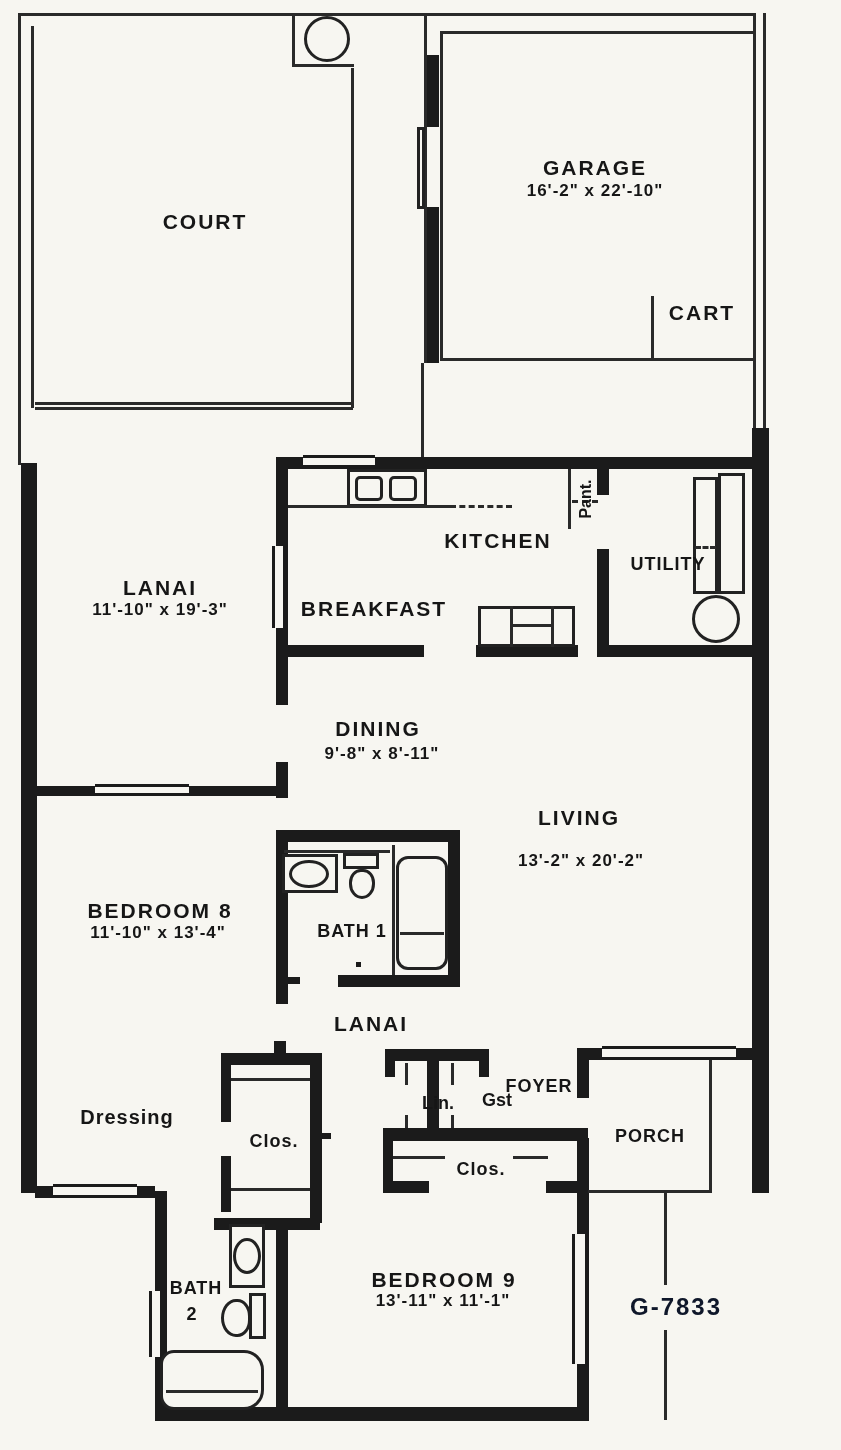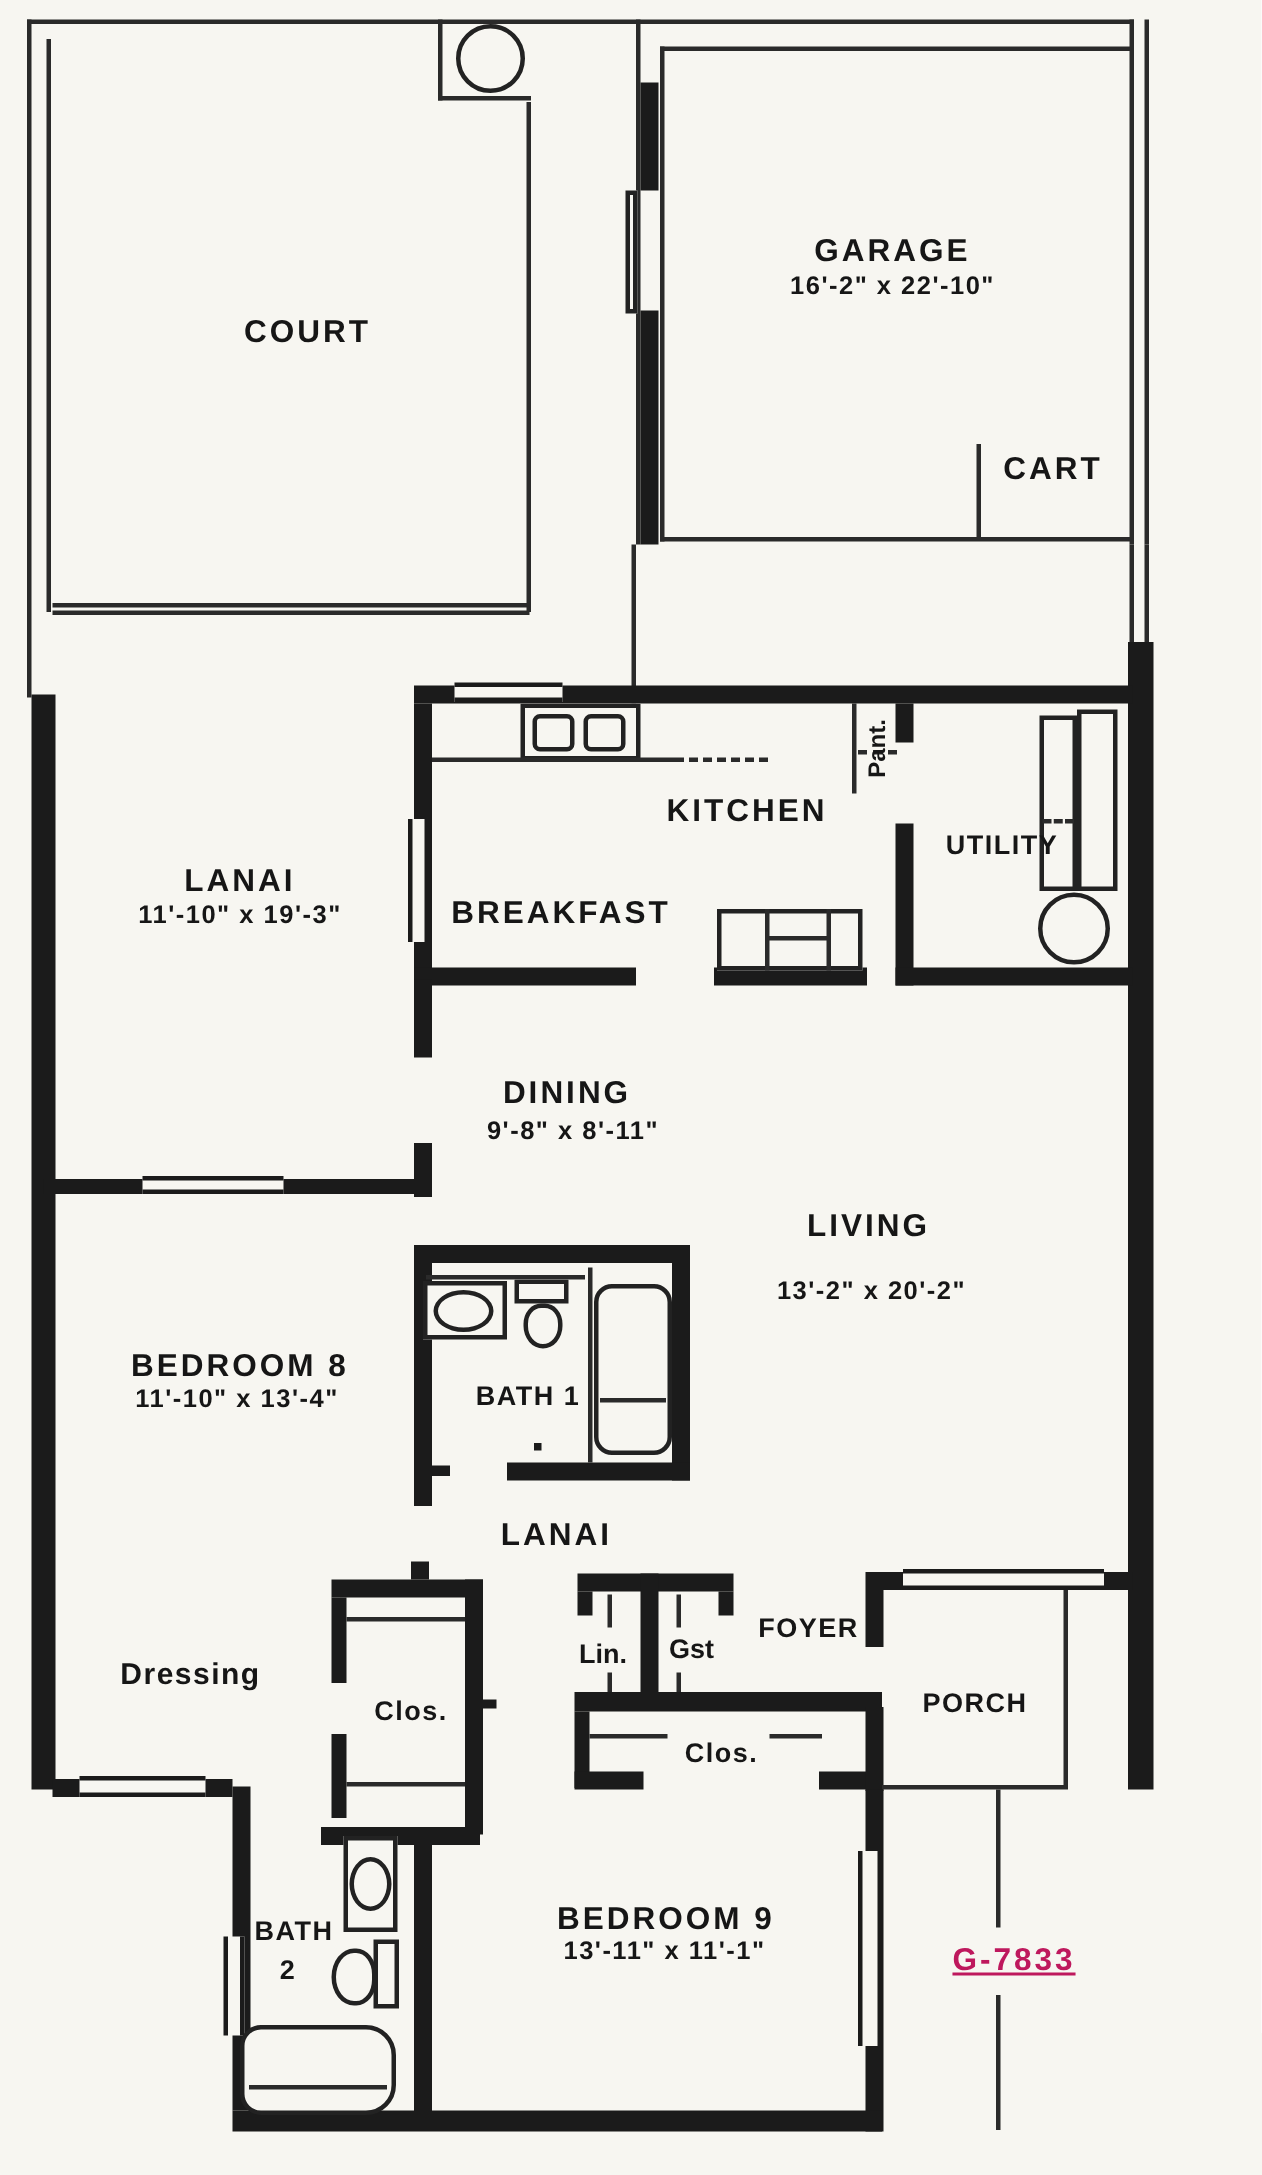--- a/index.html
+++ b/index.html
@@ -19,24 +19,24 @@
   .win-h{position:absolute;background:#f7f6f1;border-top:3px solid #1b1b1b;border-bottom:3px solid #1b1b1b;box-sizing:border-box;}
   .win-v{position:absolute;background:#f7f6f1;border-left:3px solid #1b1b1b;border-right:3px solid #1b1b1b;box-sizing:border-box;}
   
   .fx{position:absolute;background:#f7f6f1;border:3px solid #222;box-sizing:border-box;}
   .round{border-radius:50%;}
   
   .lbl{position:absolute;transform:translate(-50%,-50%);font-weight:bold;color:#161616;white-space:nowrap;}
   .big{font-size:21px;letter-spacing:2px;}
   .med{font-size:18px;letter-spacing:1px;}
   .dim{font-size:17px;letter-spacing:1px;}
-  .sm{font-size:17px;letter-spacing:0;}
+  .sm{font-size:17px;letter-spacing:0;margin-left:36px;}
   .mixed{font-size:20px;letter-spacing:1px;}
   .vert{transform:translate(-50%,-50%) rotate(-90deg);font-size:16px;}
-  .gray{color:#be185d;font-size:21px;letter-spacing:2px;text-decoration:underline;}
+  .gray{color:#0f172a;font-size:24px;letter-spacing:2px;}
 </style>
 </head>
 <body>
 
 <div id="plan">
 
   <div class="t" style="left:18px;top:13px;width:738px;height:3px"></div>
   <div class="t" style="left:18px;top:13px;width:3px;height:452px"></div>
   <div class="t" style="left:31px;top:26px;width:3px;height:382px"></div>
   <div class="t" style="left:351px;top:68px;width:3px;height:340px"></div>

